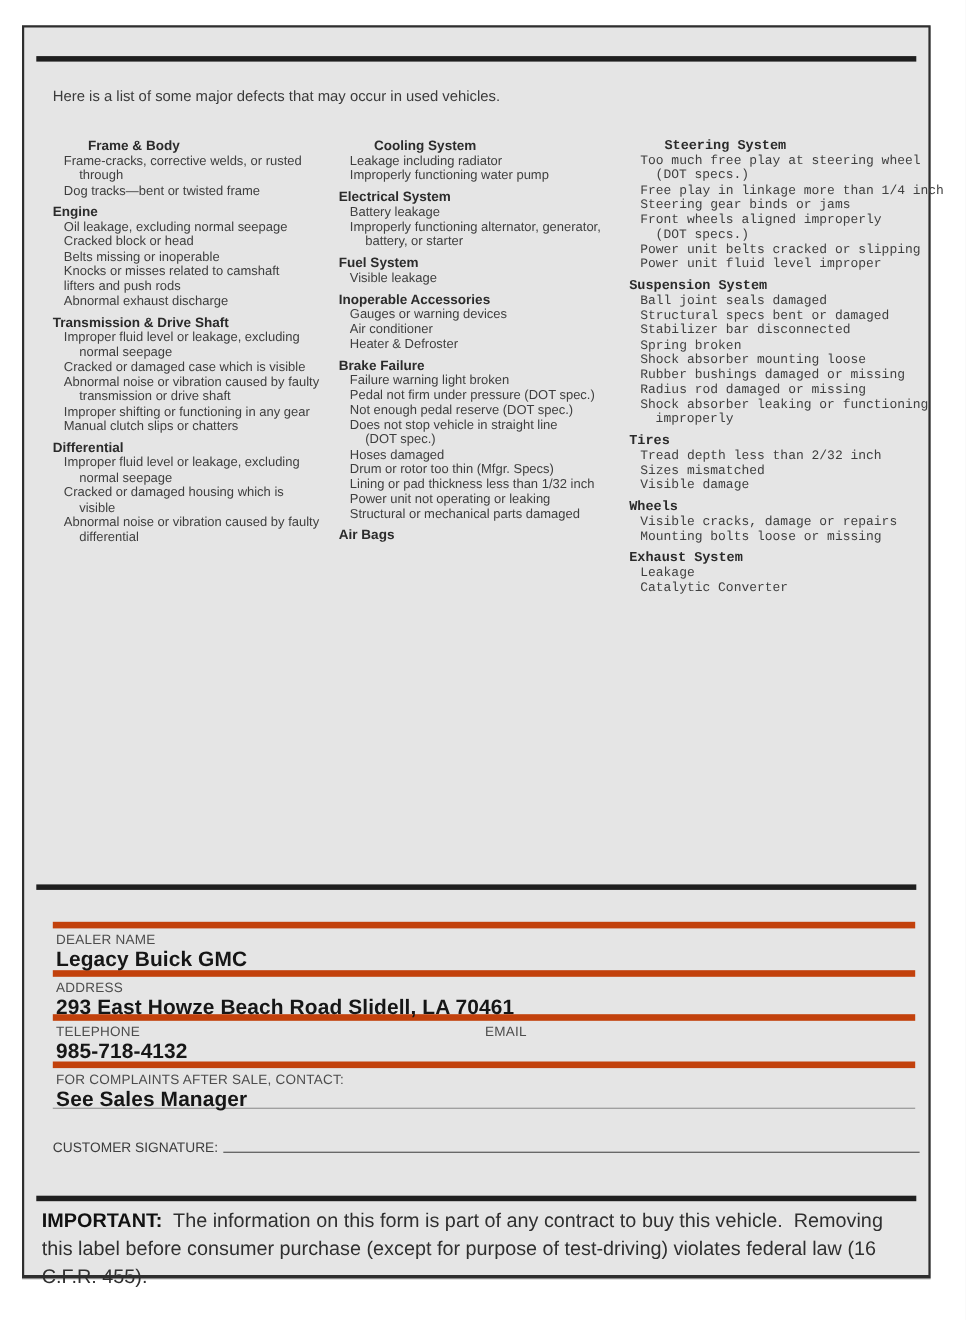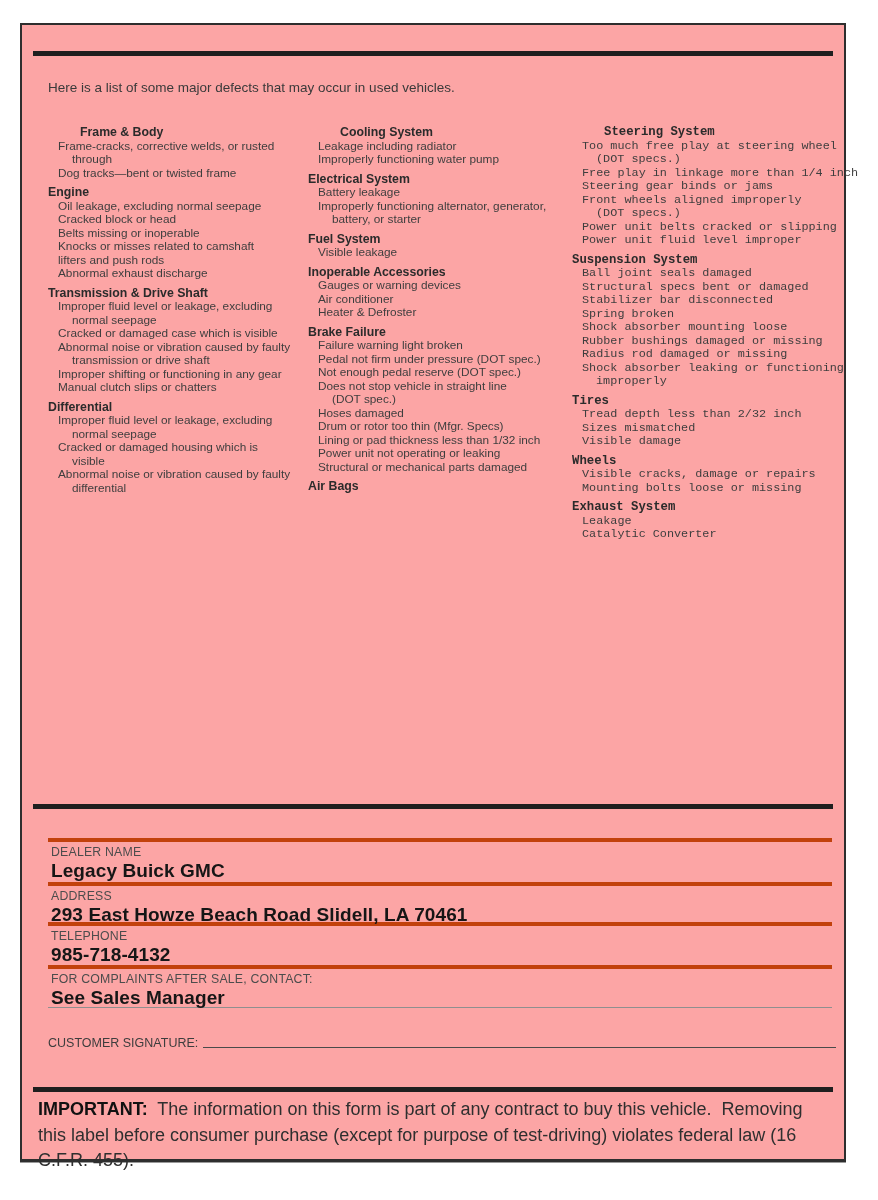--- a/index.html
+++ b/index.html
@@ -2,21 +2,21 @@
 <html><head>
 <meta charset="utf-8">
 <style>
   html,body { margin:0; padding:0; }
   body {
     width:878px; height:1200px; background:#ffffff; position:relative;
     font-family:"Liberation Sans", sans-serif; overflow:hidden;
   }
   .page {
     position:absolute; left:20px; top:23px; width:826px; height:1139px;
-    box-sizing:border-box; background:#fca5a5;
+    box-sizing:border-box; background:#e5e5e5;
     border:2px solid #2e2e2e; border-bottom-width:3px;
     box-shadow:0 1px 0 #9a9a9a;
   }
   .bar { position:absolute; left:11px; right:11px; height:5px; background:#1f1f1f; }
   .bar-top { top:26px; }
   .bar-mid { top:779px; }
   .bar-bottom { top:1062px; }
 
   .intro { position:absolute; left:26px; top:55px; margin:0; font-size:13.5px; color:#3a3a3a; }
 
@@ -27,21 +27,21 @@
   .sec-title {
     font-weight:bold; font-size:12.3px; line-height:13.5px; color:#2b2b2b;
     margin-top:6px; white-space:nowrap;
   }
   .col > .sec-title:first-child { margin-top:0;padding-left:32px; }
   .line { font-size:11.8px; line-height:13.5px; color:#3e3e3e; white-space:nowrap; }
   .line.i0 { padding-left:10px; }
   .line.i1 { padding-left:24px; }
 
   .dealer { position:absolute; left:26px; top:813px; width:784px; }
-  .drow { box-sizing:border-box; border-top:4px solid #c2410c; padding:3px 0 0 3px; }
+  .drow { box-sizing:border-box; border-top:6px solid #c2410c; padding:3px 0 0 3px; }
   .drow-1 { height:44px; }
   .drow-2 { height:40px; }
   .drow-3 { height:43px; display:flex; }
   .drow-4 { height:43px; border-bottom:1px solid #8f8f8f; }
   .dcell-tel { width:390px; }
   .dcell-email { flex:1; }
   .dlabel { font-size:12.3px; color:#4c4c4c; letter-spacing:0.2px; }
   .dvalue { font-size:19px; font-weight:bold; color:#161616; margin-top:1px; letter-spacing:0.1px; }
 
   .sigrow { position:absolute; left:26px; top:1011px; width:788px; display:flex; align-items:flex-end; }
@@ -162,20 +162,24 @@
     </div>
     <div class="drow drow-2">
       <div class="dlabel">ADDRESS</div>
       <div class="dvalue">293 East Howze Beach Road Slidell, LA 70461</div>
     </div>
     <div class="drow drow-3">
       <div class="dcell-tel">
         <div class="dlabel">TELEPHONE</div>
         <div class="dvalue">985-718-4132</div>
       </div>
+      <div class="dcell-email">
+        <div class="dlabel">EMAIL</div>
+        <div class="dvalue"></div>
+      </div>
     </div>
     <div class="drow drow-4">
       <div class="dlabel">FOR COMPLAINTS AFTER SALE, CONTACT:</div>
       <div class="dvalue">See Sales Manager</div>
     </div>
   </div>
 
   <div class="sigrow">
     <span class="siglabel">CUSTOMER SIGNATURE:</span>
     <span class="sigline"></span>

